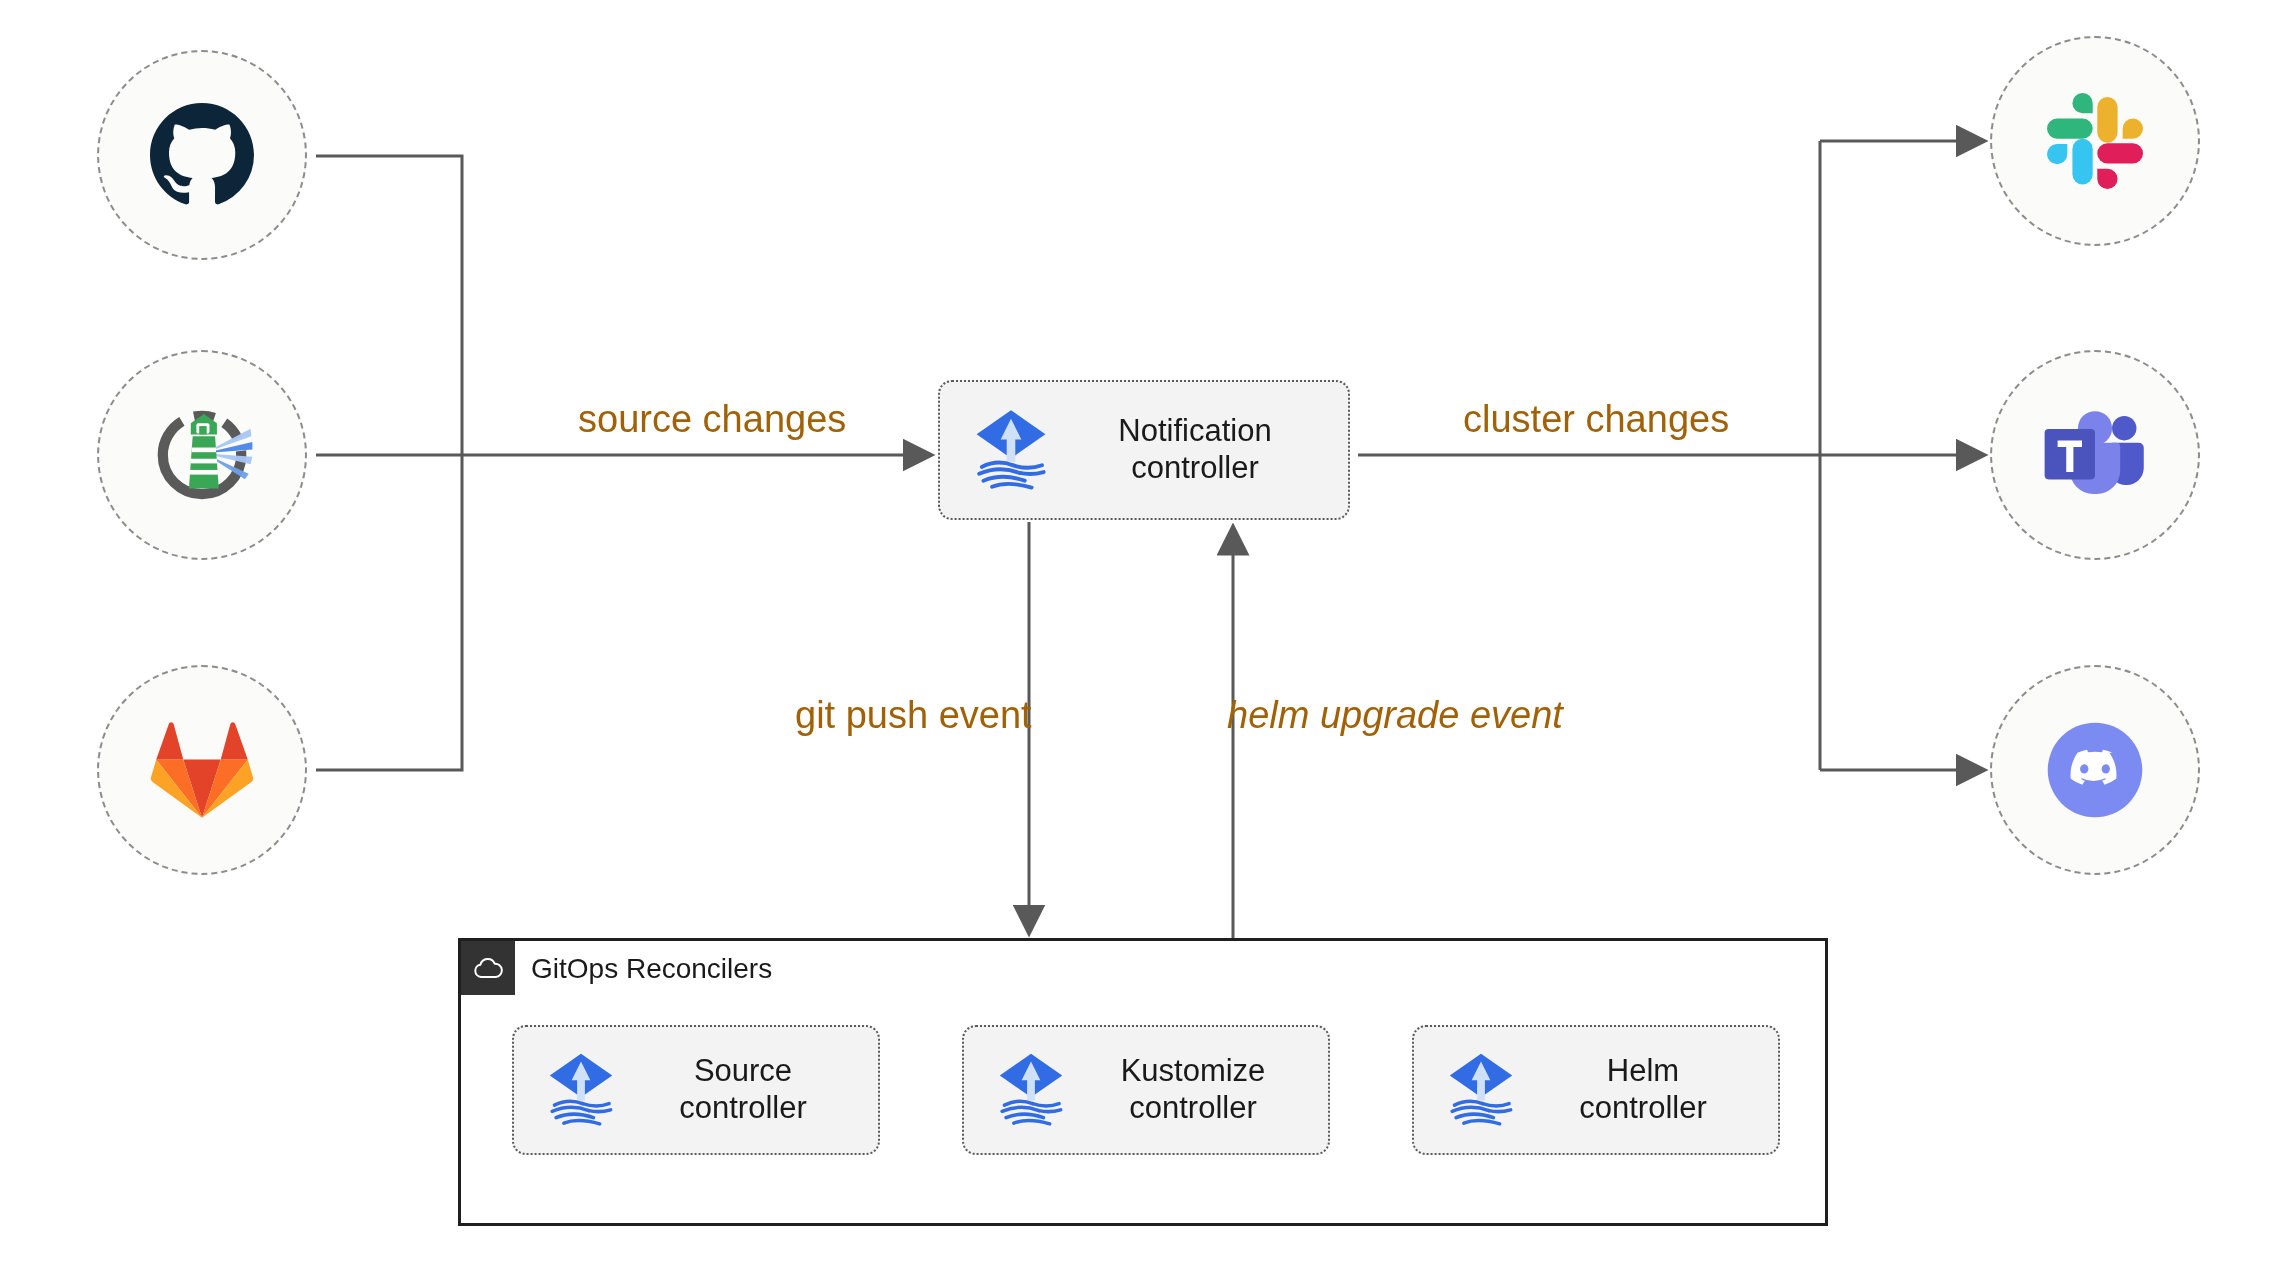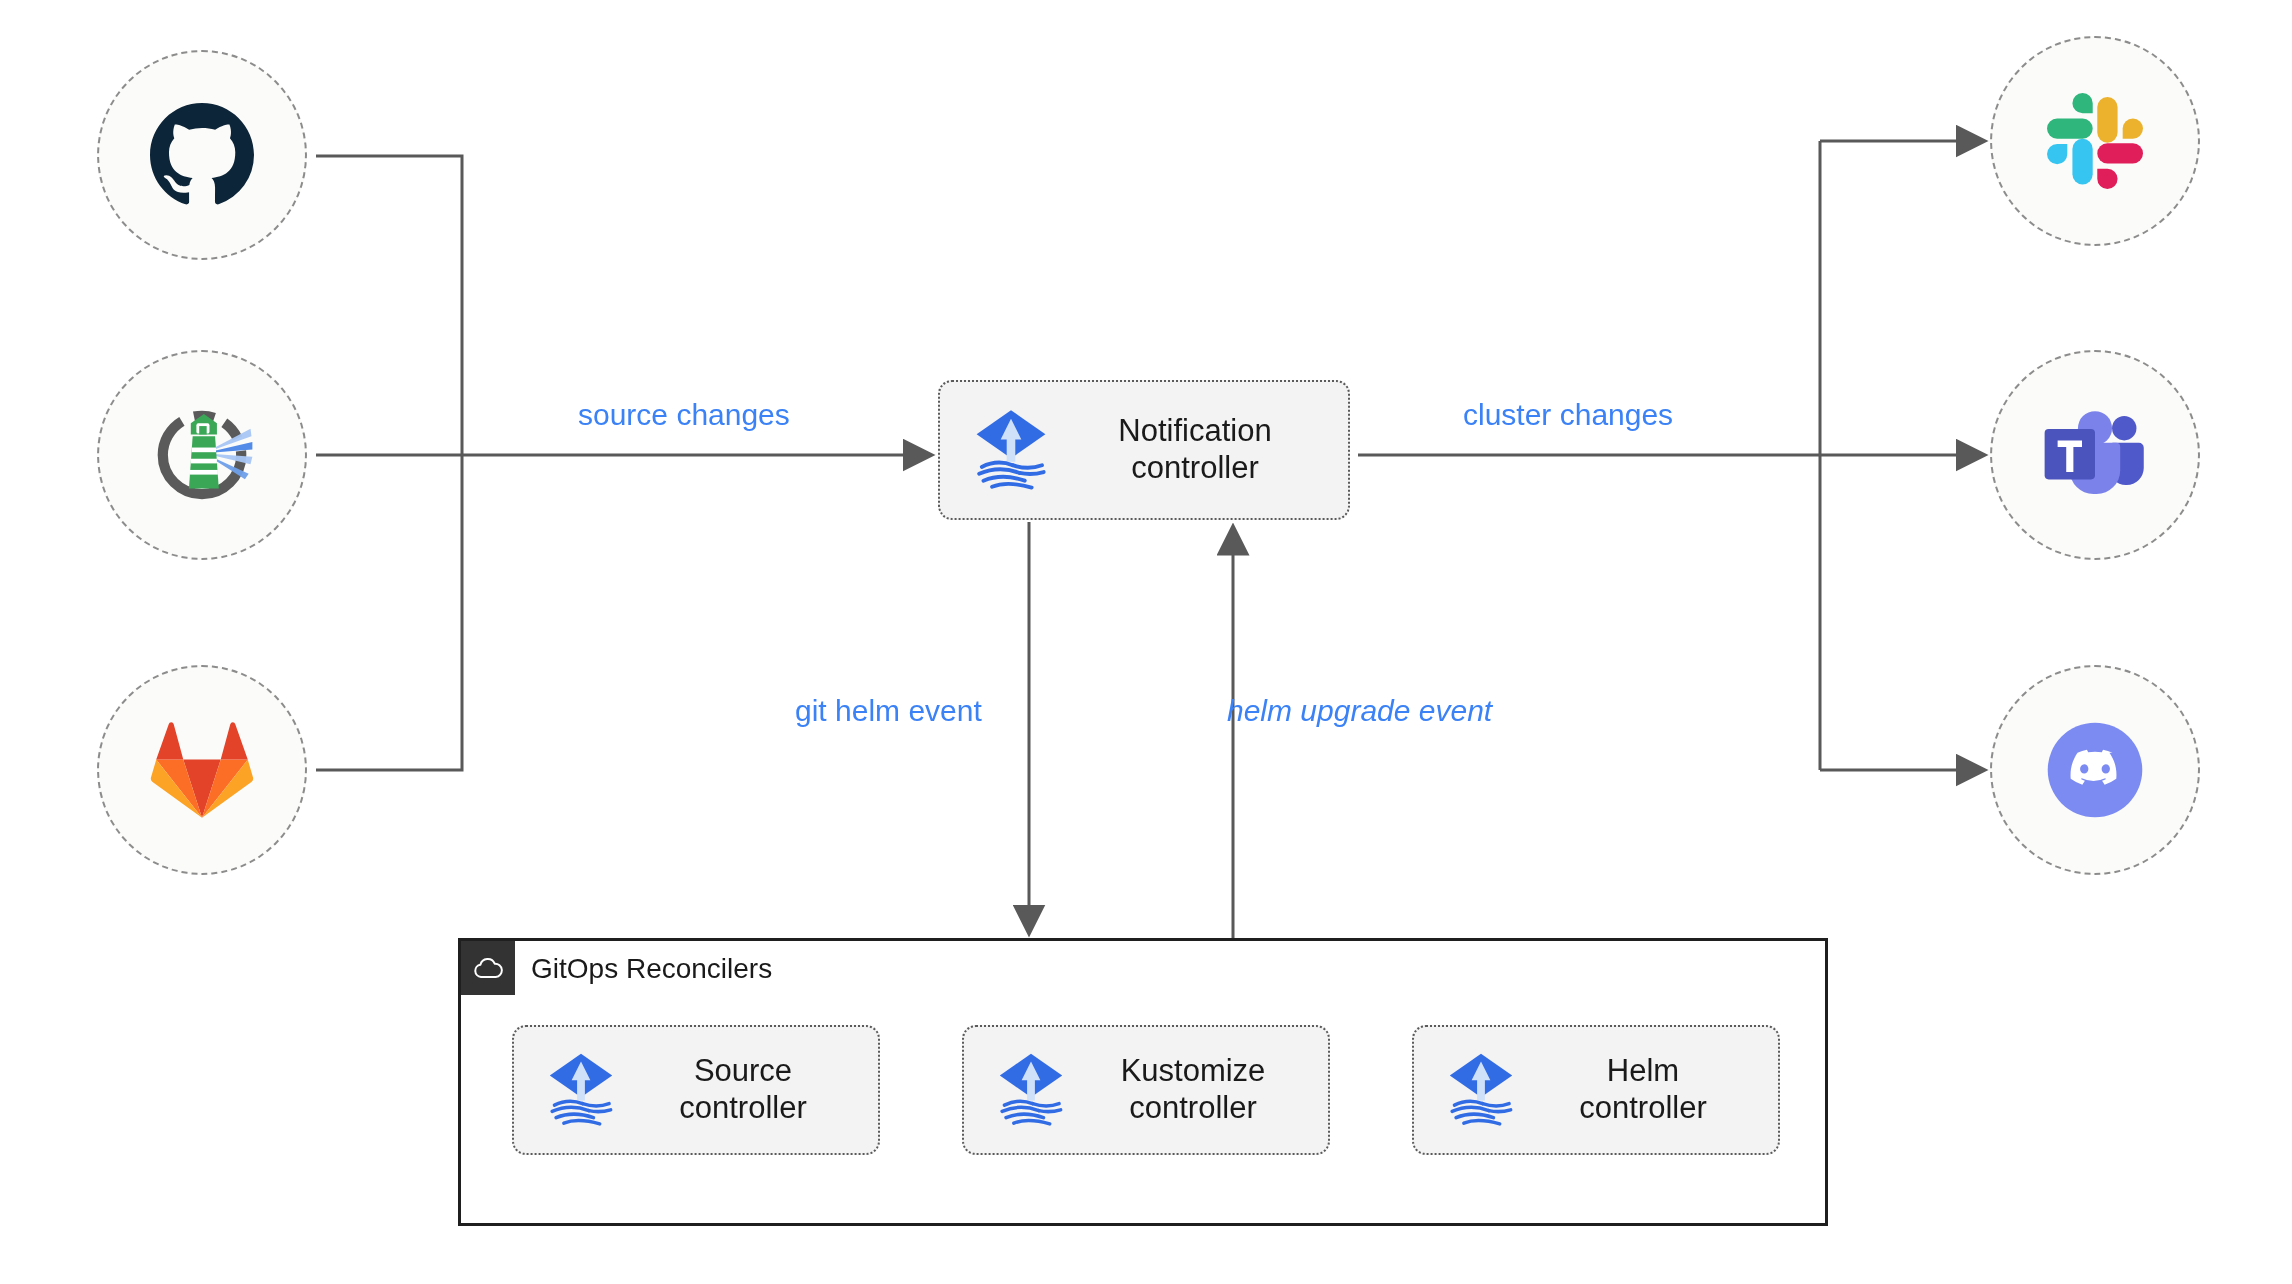--- a/index.html
+++ b/index.html
@@ -87,22 +87,22 @@
     position: absolute;
     left: 70px;
     top: 12px;
     font-size: 28px;
     color: #1a1a1a;
   }
 
   
   .edge-label {
     position: absolute;
-    font-size: 30px;
-    color: #3b82f6;
+    font-size: 38px;
+    color: #a16207;
     white-space: nowrap;
   }
 </style>
 </head>
 <body>
 
 <div id="canvas">
 
   <svg id="wires" viewBox="0 0 2292 1284" width="2292" height="1284">
     <defs>
@@ -320,17 +320,17 @@
       </svg>
     </span>
     <span class="ctrl-label">Helm
 controller</span>
   </div>
 
   <div class="edge-label" style="left:578px; top:398px;">source changes</div>
 
   <div class="edge-label" style="left:1463px; top:398px;">cluster changes</div>
 
-  <div class="edge-label" style="left:795px; top:694px;">git helm event</div>
+  <div class="edge-label" style="left:795px; top:694px;">git push event</div>
 
   <div class="edge-label" style="left:1227px; top:694px;font-style:italic;">helm upgrade event</div>
 
 </div>
 
 </body></html>

